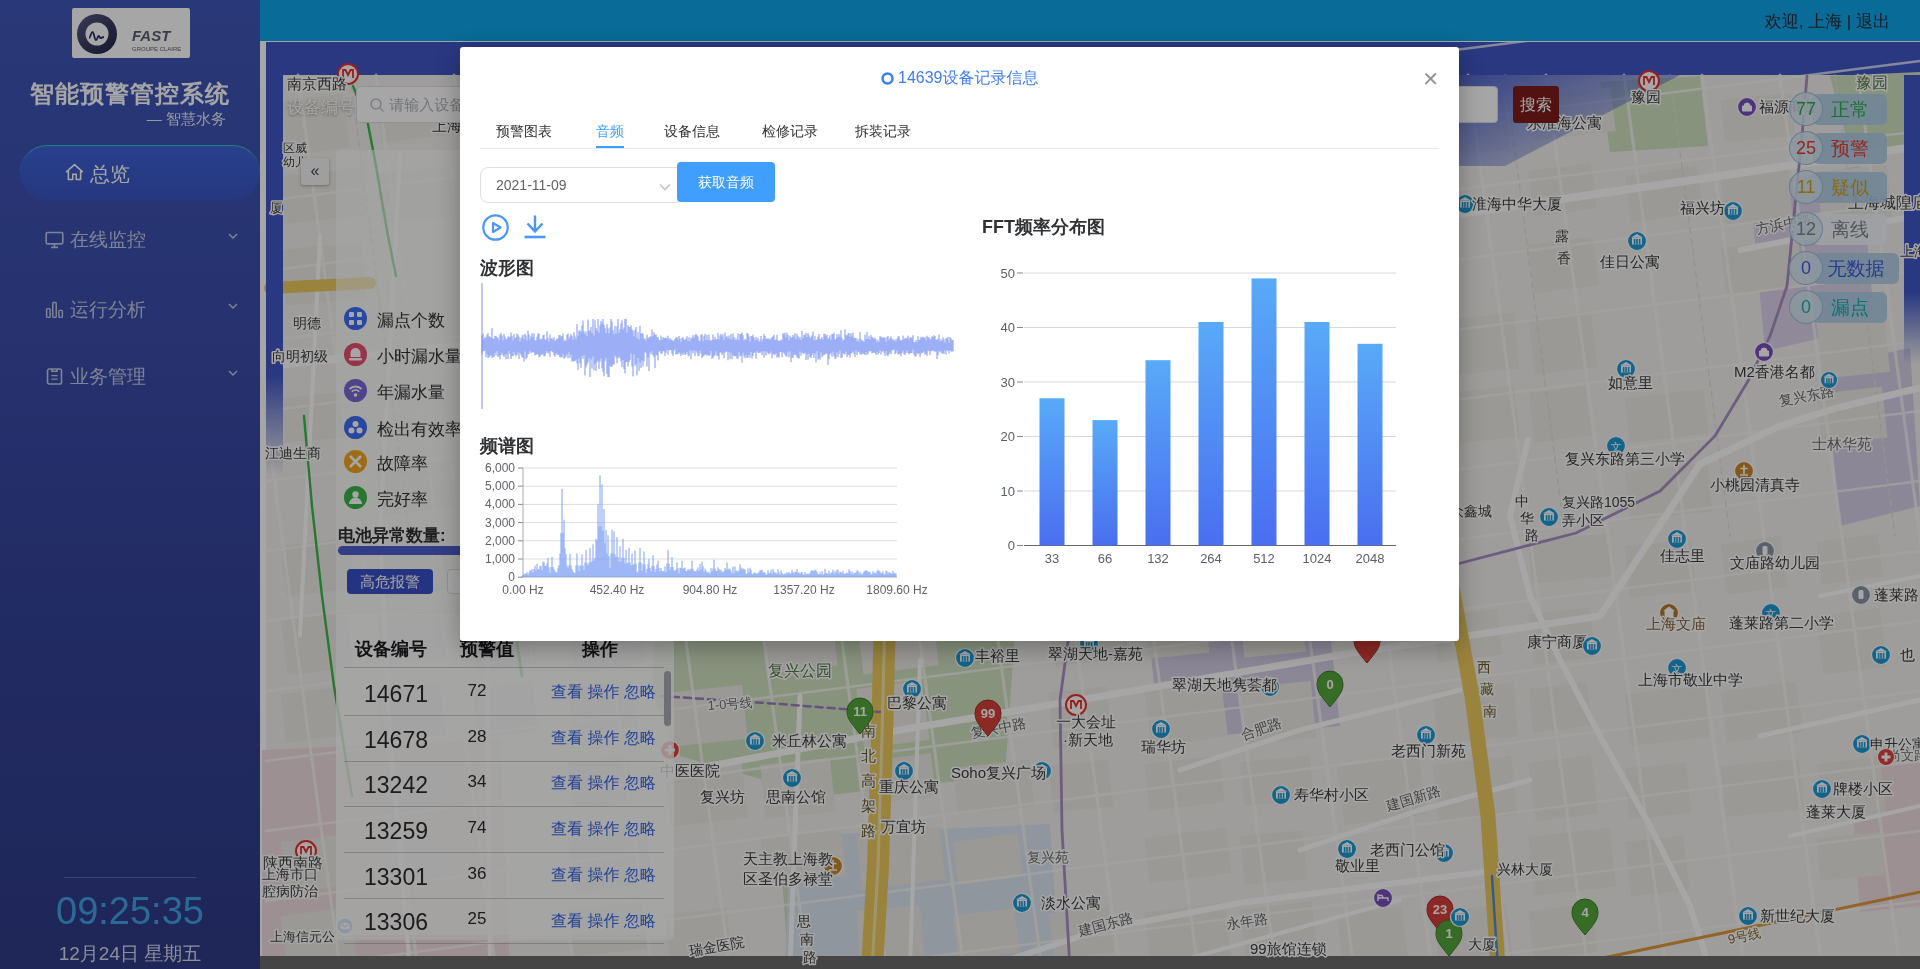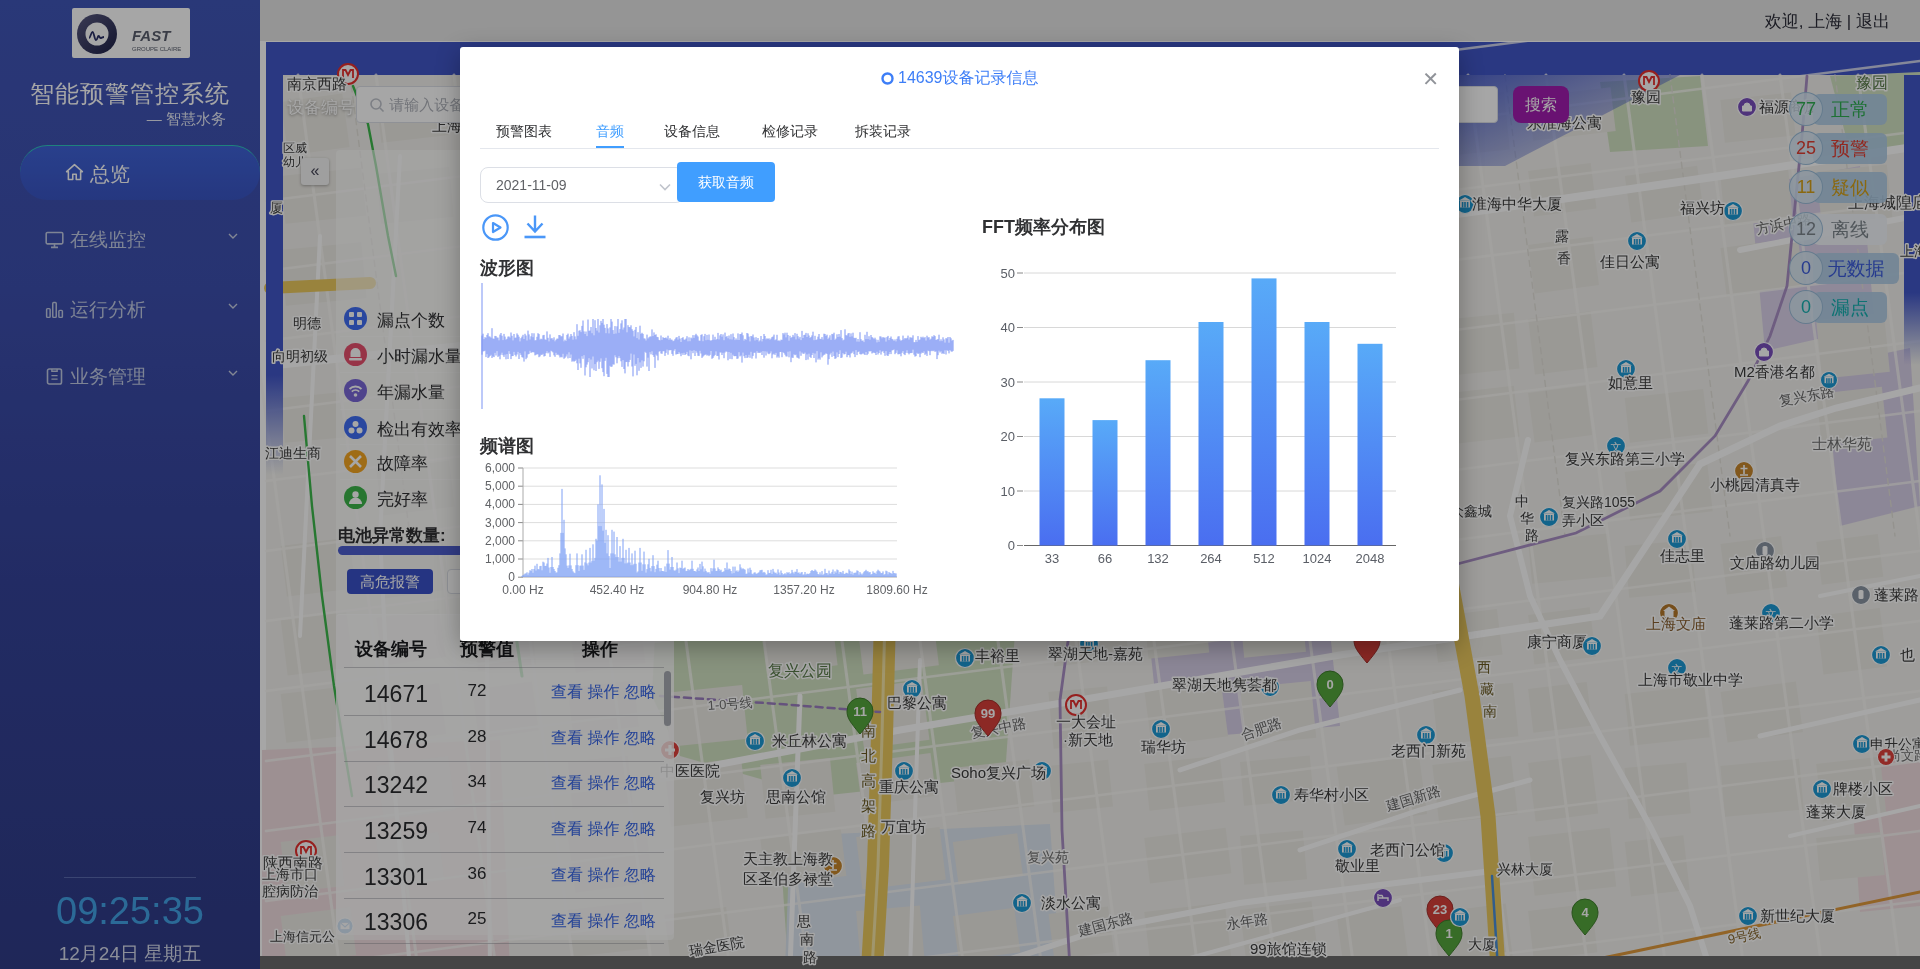--- a/index.html
+++ b/index.html
@@ -3,40 +3,40 @@
 <meta charset="utf-8">
 <title>智能预警管控系统</title>
 <style>
 *{margin:0;padding:0;box-sizing:border-box}
 html,body{width:1920px;height:969px;overflow:hidden;font-family:"Liberation Sans",sans-serif;background:#fff}
 #app{position:relative;width:1920px;height:969px}
 .abs{position:absolute}
 
 #sidebar{position:absolute;left:0;top:0;width:260px;height:969px;background:linear-gradient(180deg,#4056b8 0%,#3d4fae 30%,#35439a 60%,#303c88 100%);z-index:2}
 #logobox{position:absolute;left:72px;top:8px;width:118px;height:50px;background:#fff;border-radius:2px}
-#ttl{position:absolute;left:0;top:78px;width:260px;text-align:center;color:#fff;font-size:24px;font-weight:normal;letter-spacing:1px}
+#ttl{position:absolute;left:0;top:78px;width:260px;text-align:center;color:#fff;font-size:24px;font-weight:bold;letter-spacing:1px}
 #ttl2{position:absolute;right:34px;top:110px;color:#e8ecf8;font-size:15px}
 .mi{position:absolute;left:0;width:260px;height:52px;color:#c2cbe4;font-size:19px}
 .mi .ic{position:absolute;left:44px;top:15px;width:21px;height:21px}
 .mi .tx{position:absolute;left:70px;top:13px}
 .mi .ar{position:absolute;right:22px;top:17px;width:10px;height:10px}
 #mi0{top:145px;height:55px;background:linear-gradient(180deg,#3f63d8,#3a55c4);border-radius:28px;left:20px;width:240px;color:#fff;border-top:1px solid #30c8c0}
 #mi0 .ic{left:44px;top:16px}#mi0 .tx{left:70px;top:15px;font-size:20px}
 #clockline{position:absolute;left:64px;top:877px;width:132px;height:1px;background:#5a6ab0}
 #clock{position:absolute;left:0;top:890px;width:260px;text-align:center;font-size:38px;color:#43a4e8}
 #cdate{position:absolute;left:0;top:941px;width:260px;text-align:center;font-size:19px;color:#d7dcec}
 
-#topbar{position:absolute;left:260px;top:0;width:1660px;height:41px;background:#e5e5e5;z-index:2}
+#topbar{position:absolute;left:260px;top:0;width:1660px;height:41px;background:#0ea5e9;z-index:2}
 #welcome{position:absolute;right:30px;top:10px;color:#2b2c38;font-size:17px}
 
 #mapwrap{position:absolute;left:260px;top:36px;width:1660px;height:933px;z-index:1;background:#fff}
 #mapsvg{position:absolute;left:0;top:0}
 #searchlabel{position:absolute;left:27px;top:60px;color:#fff;font-size:17px;text-shadow:0 1px 3px rgba(0,0,0,.4)}
 #searchinput{position:absolute;left:96px;top:50px;width:1142px;height:37px;background:#fff;border:1px solid #dcdfe6;border-radius:4px;color:#b0b3bb;font-size:15px;line-height:35px}
-#searchbtn{position:absolute;left:1253px;top:50px;width:56px;height:37px;background:#a21caf;border-radius:8px;color:#fff;font-size:16px;text-align:center;line-height:37px}
+#searchbtn{position:absolute;left:1253px;top:50px;width:46px;height:37px;background:#7f1d1d;border-radius:3px;color:#fff;font-size:16px;text-align:center;line-height:37px}
 #collapse{position:absolute;left:41px;top:122px;width:28px;height:27px;background:#f4f4f5;border-radius:3px;color:#445;font-size:16px;text-align:center;line-height:25px;box-shadow:0 1px 3px rgba(0,0,0,.3)}
 #devcard{position:absolute;left:70px;top:121px;width:250px;height:118px;background:linear-gradient(160deg,#4a64e8,#3c52d4);border-radius:8px;box-shadow:0 3px 10px rgba(20,30,90,.35)}
 #devcard .t{position:absolute;left:30px;top:31px;font-size:17px;color:#e2e8ff}
 #devcard .n{position:absolute;left:33px;top:52px;font-size:33px;font-weight:bold;color:#fff}
 #devcard .bar{position:absolute;left:18px;bottom:6px;width:200px;height:6px;background:#2b3a9e;border-radius:3px}
 #statspanel{position:absolute;left:76px;top:114px;width:338px;height:790px;background:rgba(255,255,255,0.6);border-radius:4px}
 .srow{position:absolute;left:84px;height:36px}
 .srow .cir{position:absolute;left:0;top:0;width:23px;height:23px;border-radius:50%}
 .srow .lb{position:absolute;left:33px;top:2px;font-size:17px;color:#303133;white-space:nowrap}
 #batt{position:absolute;left:78px;top:488px;font-size:17px;color:#303133;font-weight:bold}

